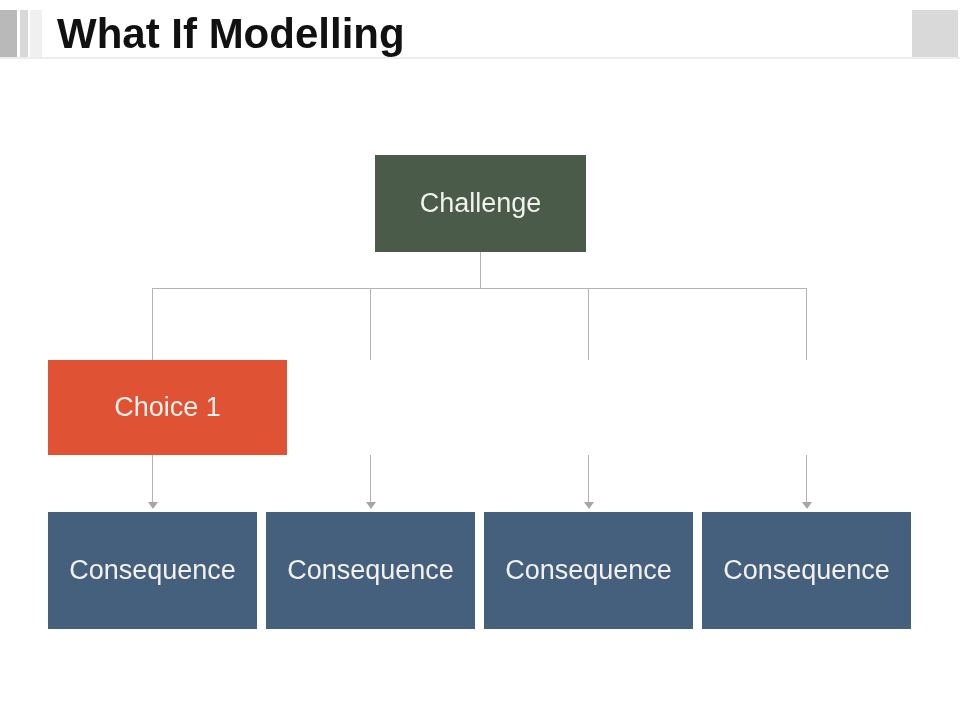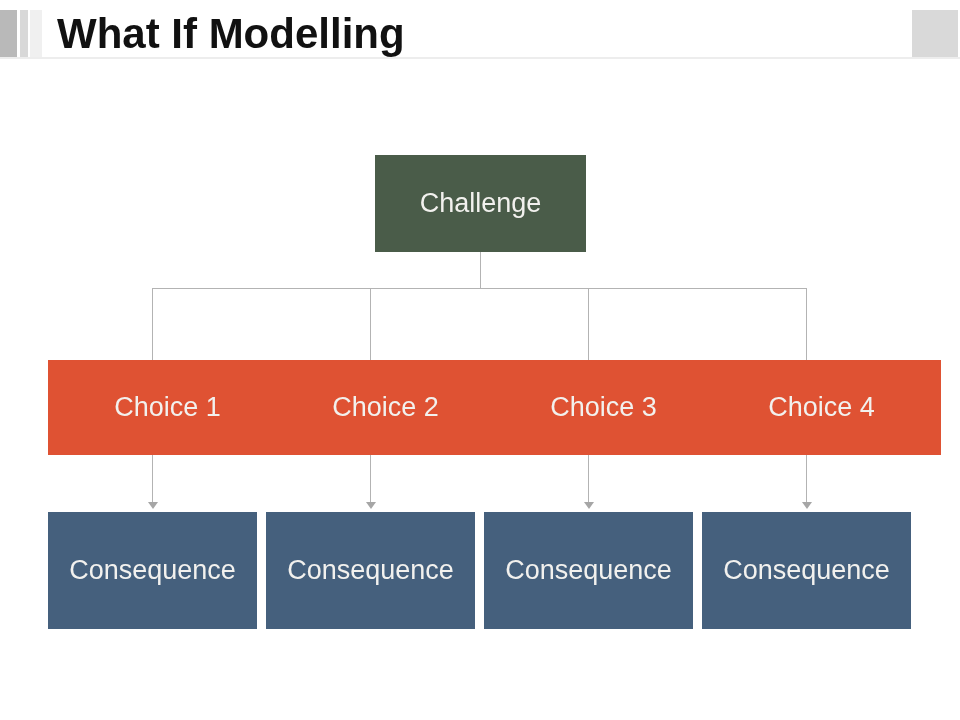--- a/index.html
+++ b/index.html
@@ -91,29 +91,20 @@
   <div class="arrow-head ax3"></div>
   <div class="arrow-head ax4"></div>
 
   <div class="node node-root">
     <span>Challenge</span>
   </div>
 
   <div class="node node-choice colx1">
     <span>Choice 1</span>
   </div>
-  <div class="node node-choice colx2">
-    <span>Choice 2</span>
-  </div>
-  <div class="node node-choice colx3">
-    <span>Choice 3</span>
-  </div>
-  <div class="node node-choice colx4">
-    <span>Choice 4</span>
-  </div>
 
   <div class="node node-consequence colx1">
     <span>Consequence</span>
   </div>
   <div class="node node-consequence colx2">
     <span>Consequence</span>
   </div>
   <div class="node node-consequence colx3">
     <span>Consequence</span>
   </div>

